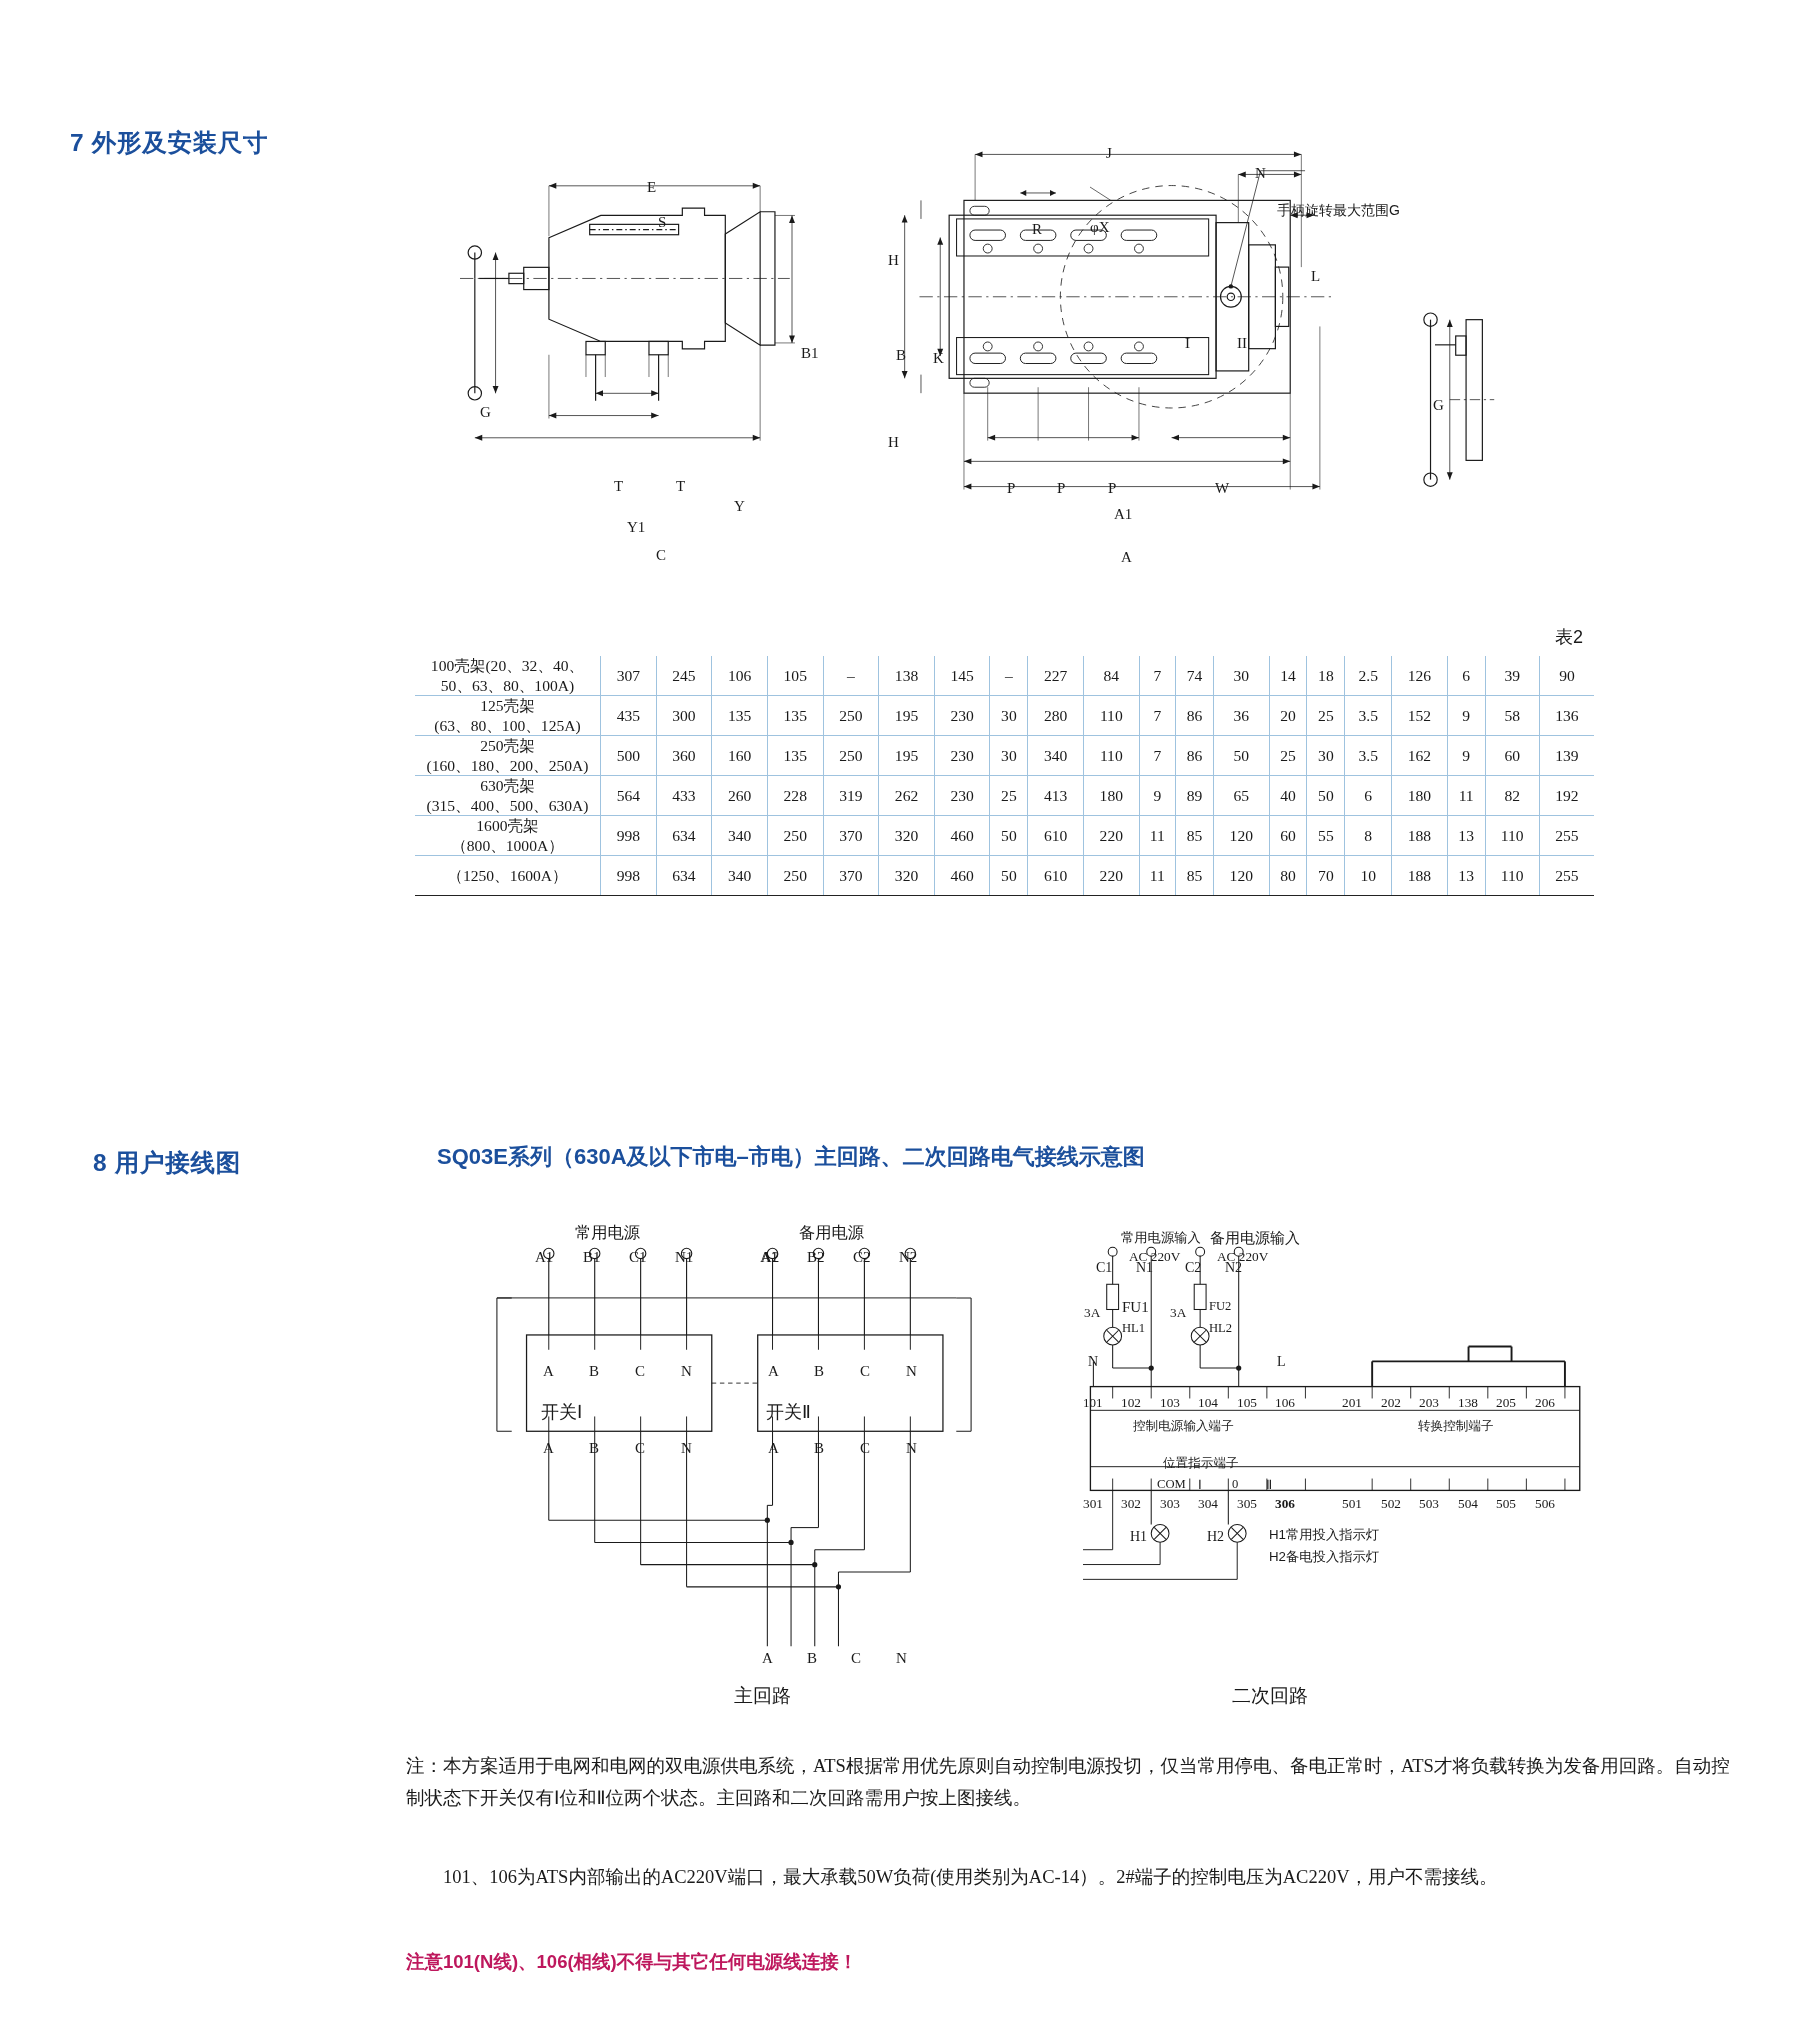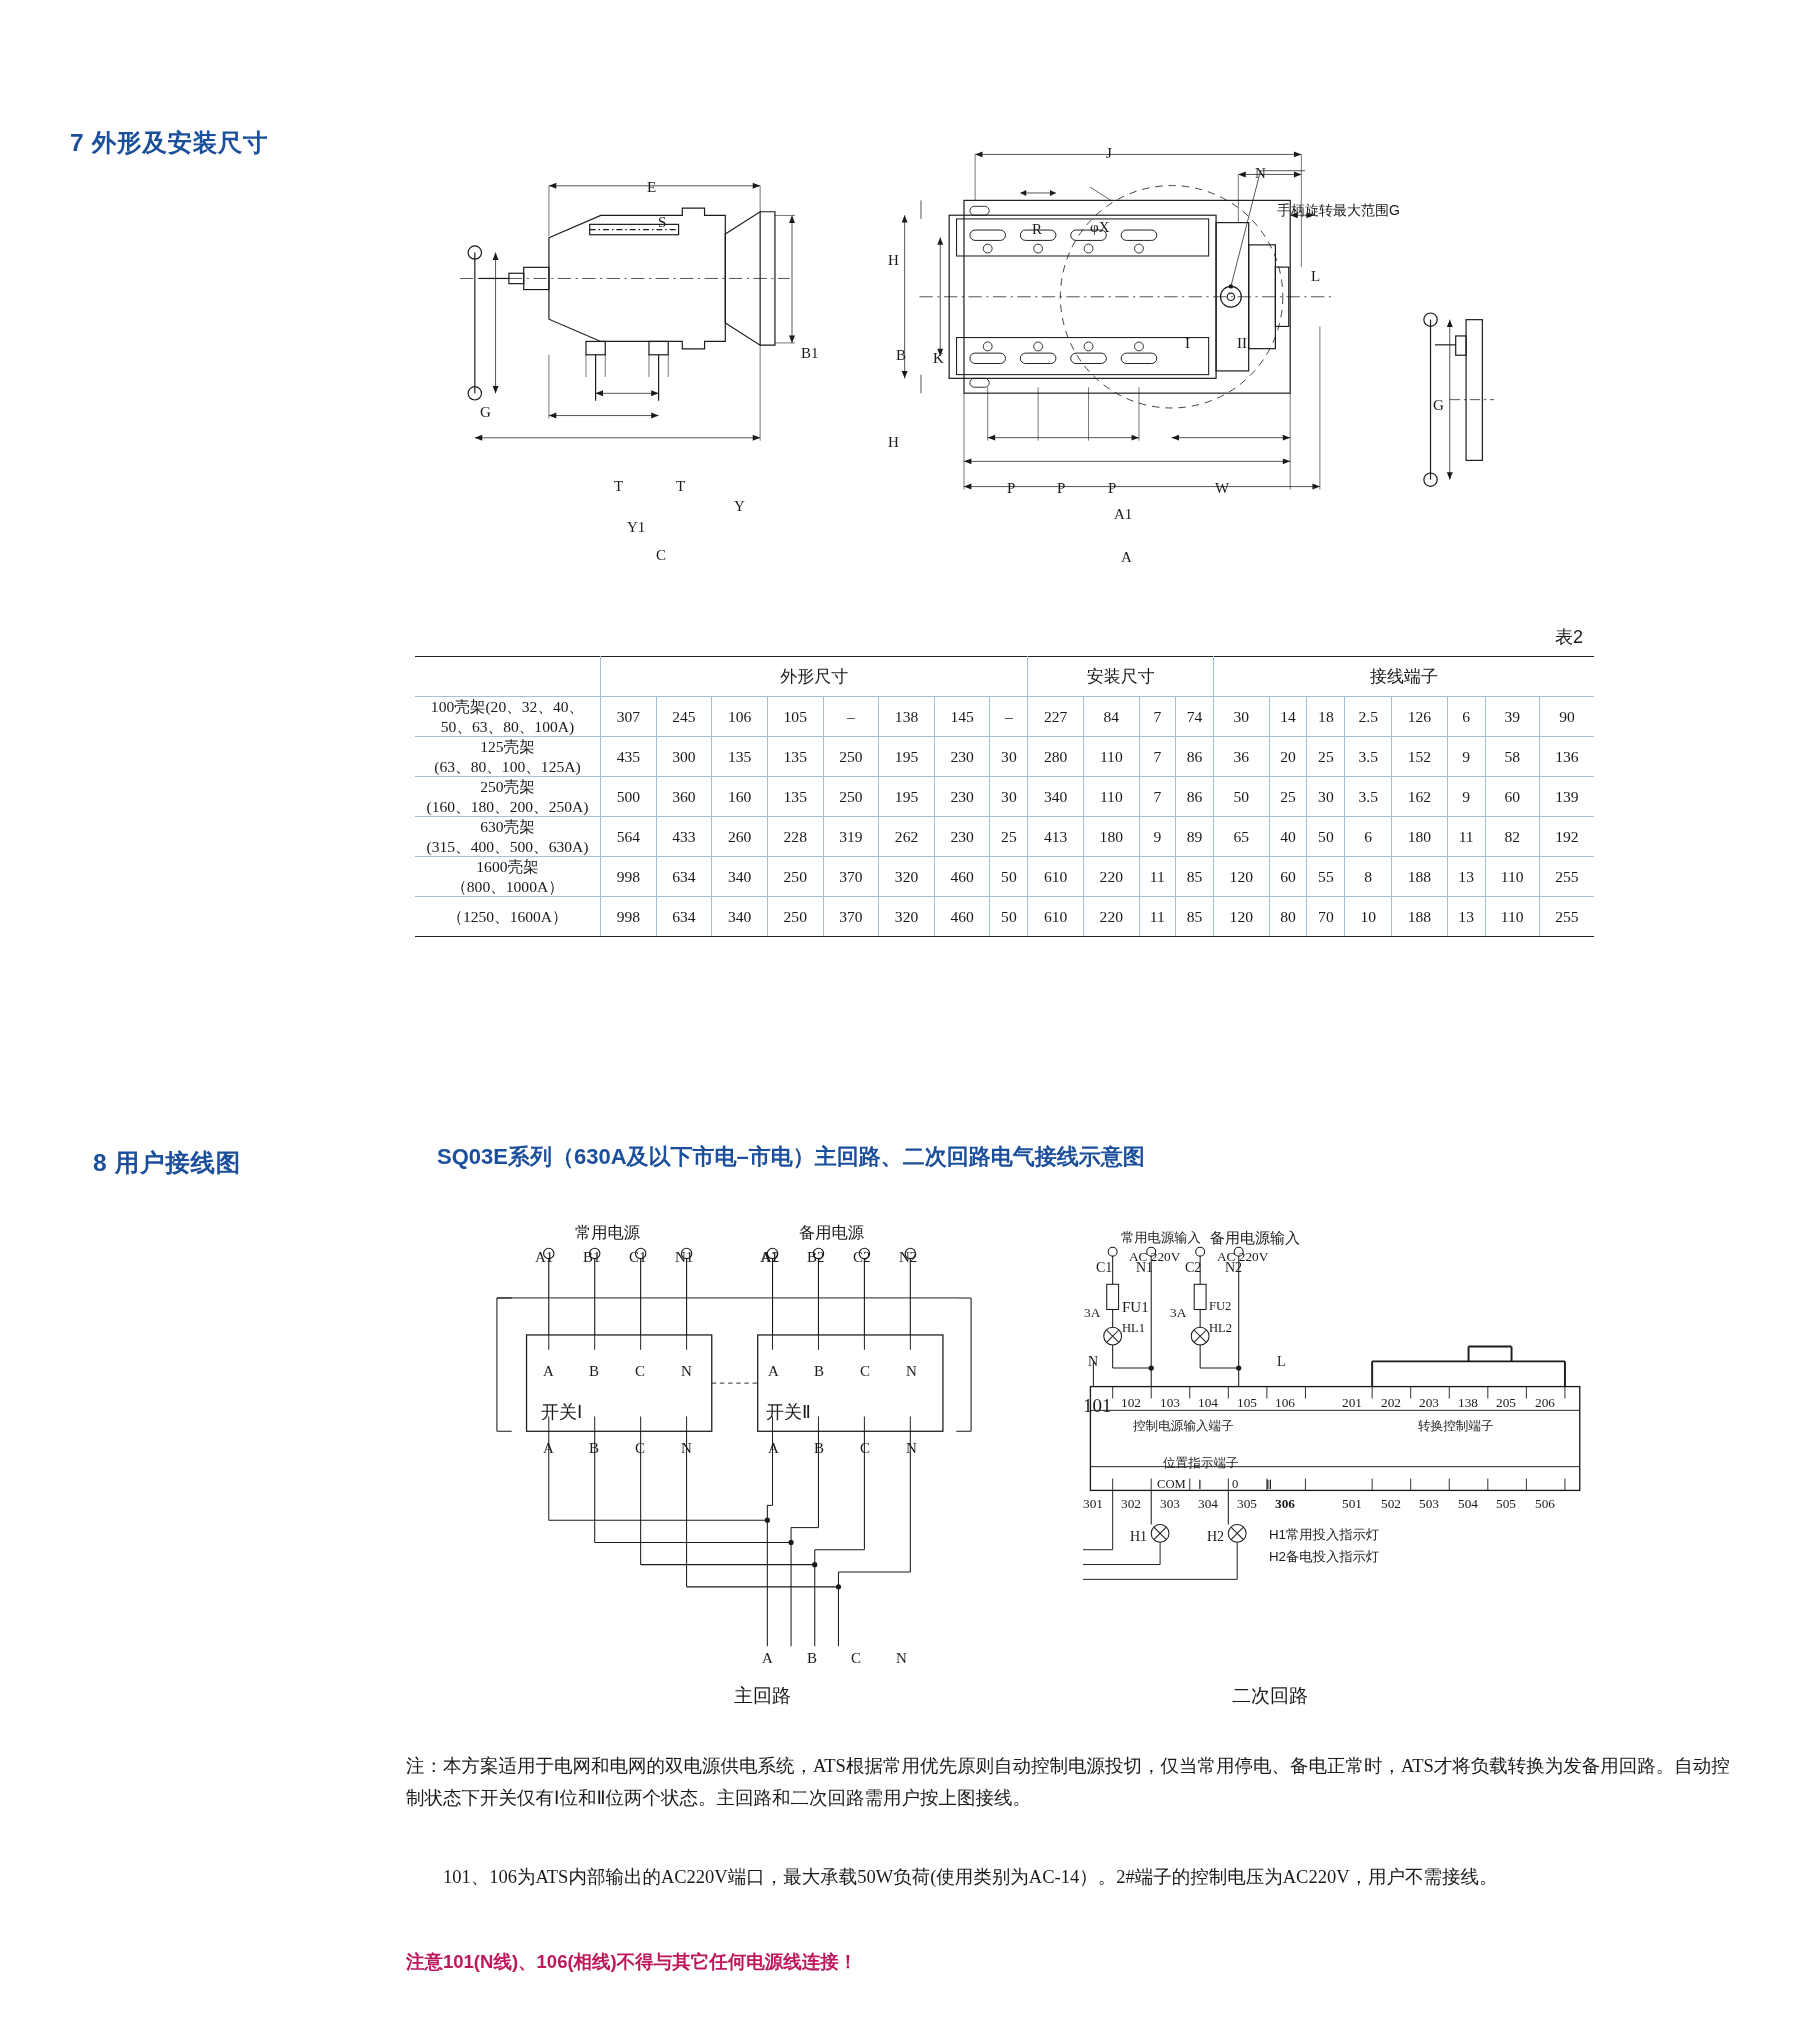--- a/index.html
+++ b/index.html
@@ -280,26 +280,20 @@
   <line x1="40" y1="144" x2="100" y2="144" stroke-dasharray="14 5 3 5" stroke-width="1"></line>
   <line x1="40" y1="36" x2="40" y2="252" stroke-width="1"></line>
   <path d="M40 36 l-4 10 h8 z" fill="#1a1a1a" stroke="none"></path>
   <path d="M40 252 l-4 -10 h8 z" fill="#1a1a1a" stroke="none"></path>
 </svg>
 </div>
 <div class="lbl" style="left:1433px;top:397px;">G</div>
 
 <table id="dim-table">
   <tbody id="dim-tbody">
-      <tr class="grp-head">
-        <td class="spec edge-l"></td>
-        <td colspan="8" class="grp">外形尺寸</td>
-        <td colspan="4" class="grp">安装尺寸</td>
-        <td colspan="8" class="grp edge-r">接线端子</td>
-      </tr>
       <tr class="body-row">
         <td class="spec edge-l">100壳架(20、32、40、<br>50、63、80、100A)</td>
         <td>307</td>
         <td>245</td>
         <td>106</td>
         <td>105</td>
         <td>–</td>
         <td>138</td>
         <td>145</td>
         <td>–</td>
@@ -673,21 +667,21 @@
 <div class="lbl" style="left:1084px;top:1305px;font-size:13.3px;">3A</div>
 <div class="lbl" style="left:1122px;top:1299px;font-size:15px;">FU1</div>
 <div class="lbl" style="left:1122px;top:1321px;font-size:12.6px;">HL1</div>
 <div class="lbl" style="left:1170px;top:1305px;font-size:13.3px;">3A</div>
 <div class="lbl" style="left:1209px;top:1299px;font-size:12.6px;">FU2</div>
 <div class="lbl" style="left:1209px;top:1321px;font-size:12.6px;">HL2</div>
 
 <div class="lbl" style="left:1088px;top:1354px;font-size:14px;">N</div>
 <div class="lbl" style="left:1277px;top:1354px;font-size:14px;">L</div>
 
-<div class="lbl" style="left:1083px;top:1395px;font-size:19px;">101</div>
+<div class="lbl" style="left:1083px;top:1395px;font-size:13px;">101</div>
 <div class="lbl" style="left:1121px;top:1395px;font-size:13.3px;">102</div>
 <div class="lbl" style="left:1160px;top:1395px;font-size:13.3px;">103</div>
 <div class="lbl" style="left:1198px;top:1395px;font-size:13.3px;">104</div>
 <div class="lbl" style="left:1237px;top:1395px;font-size:13.3px;">105</div>
 <div class="lbl" style="left:1275px;top:1395px;font-size:13.3px;">106</div>
 <div class="lbl" style="left:1342px;top:1395px;font-size:13.3px;">201</div>
 <div class="lbl" style="left:1381px;top:1395px;font-size:13.3px;">202</div>
 <div class="lbl" style="left:1419px;top:1395px;font-size:13.3px;">203</div>
 <div class="lbl" style="left:1458px;top:1395px;font-size:13.3px;">138</div>
 <div class="lbl" style="left:1496px;top:1395px;font-size:13.3px;">205</div>

